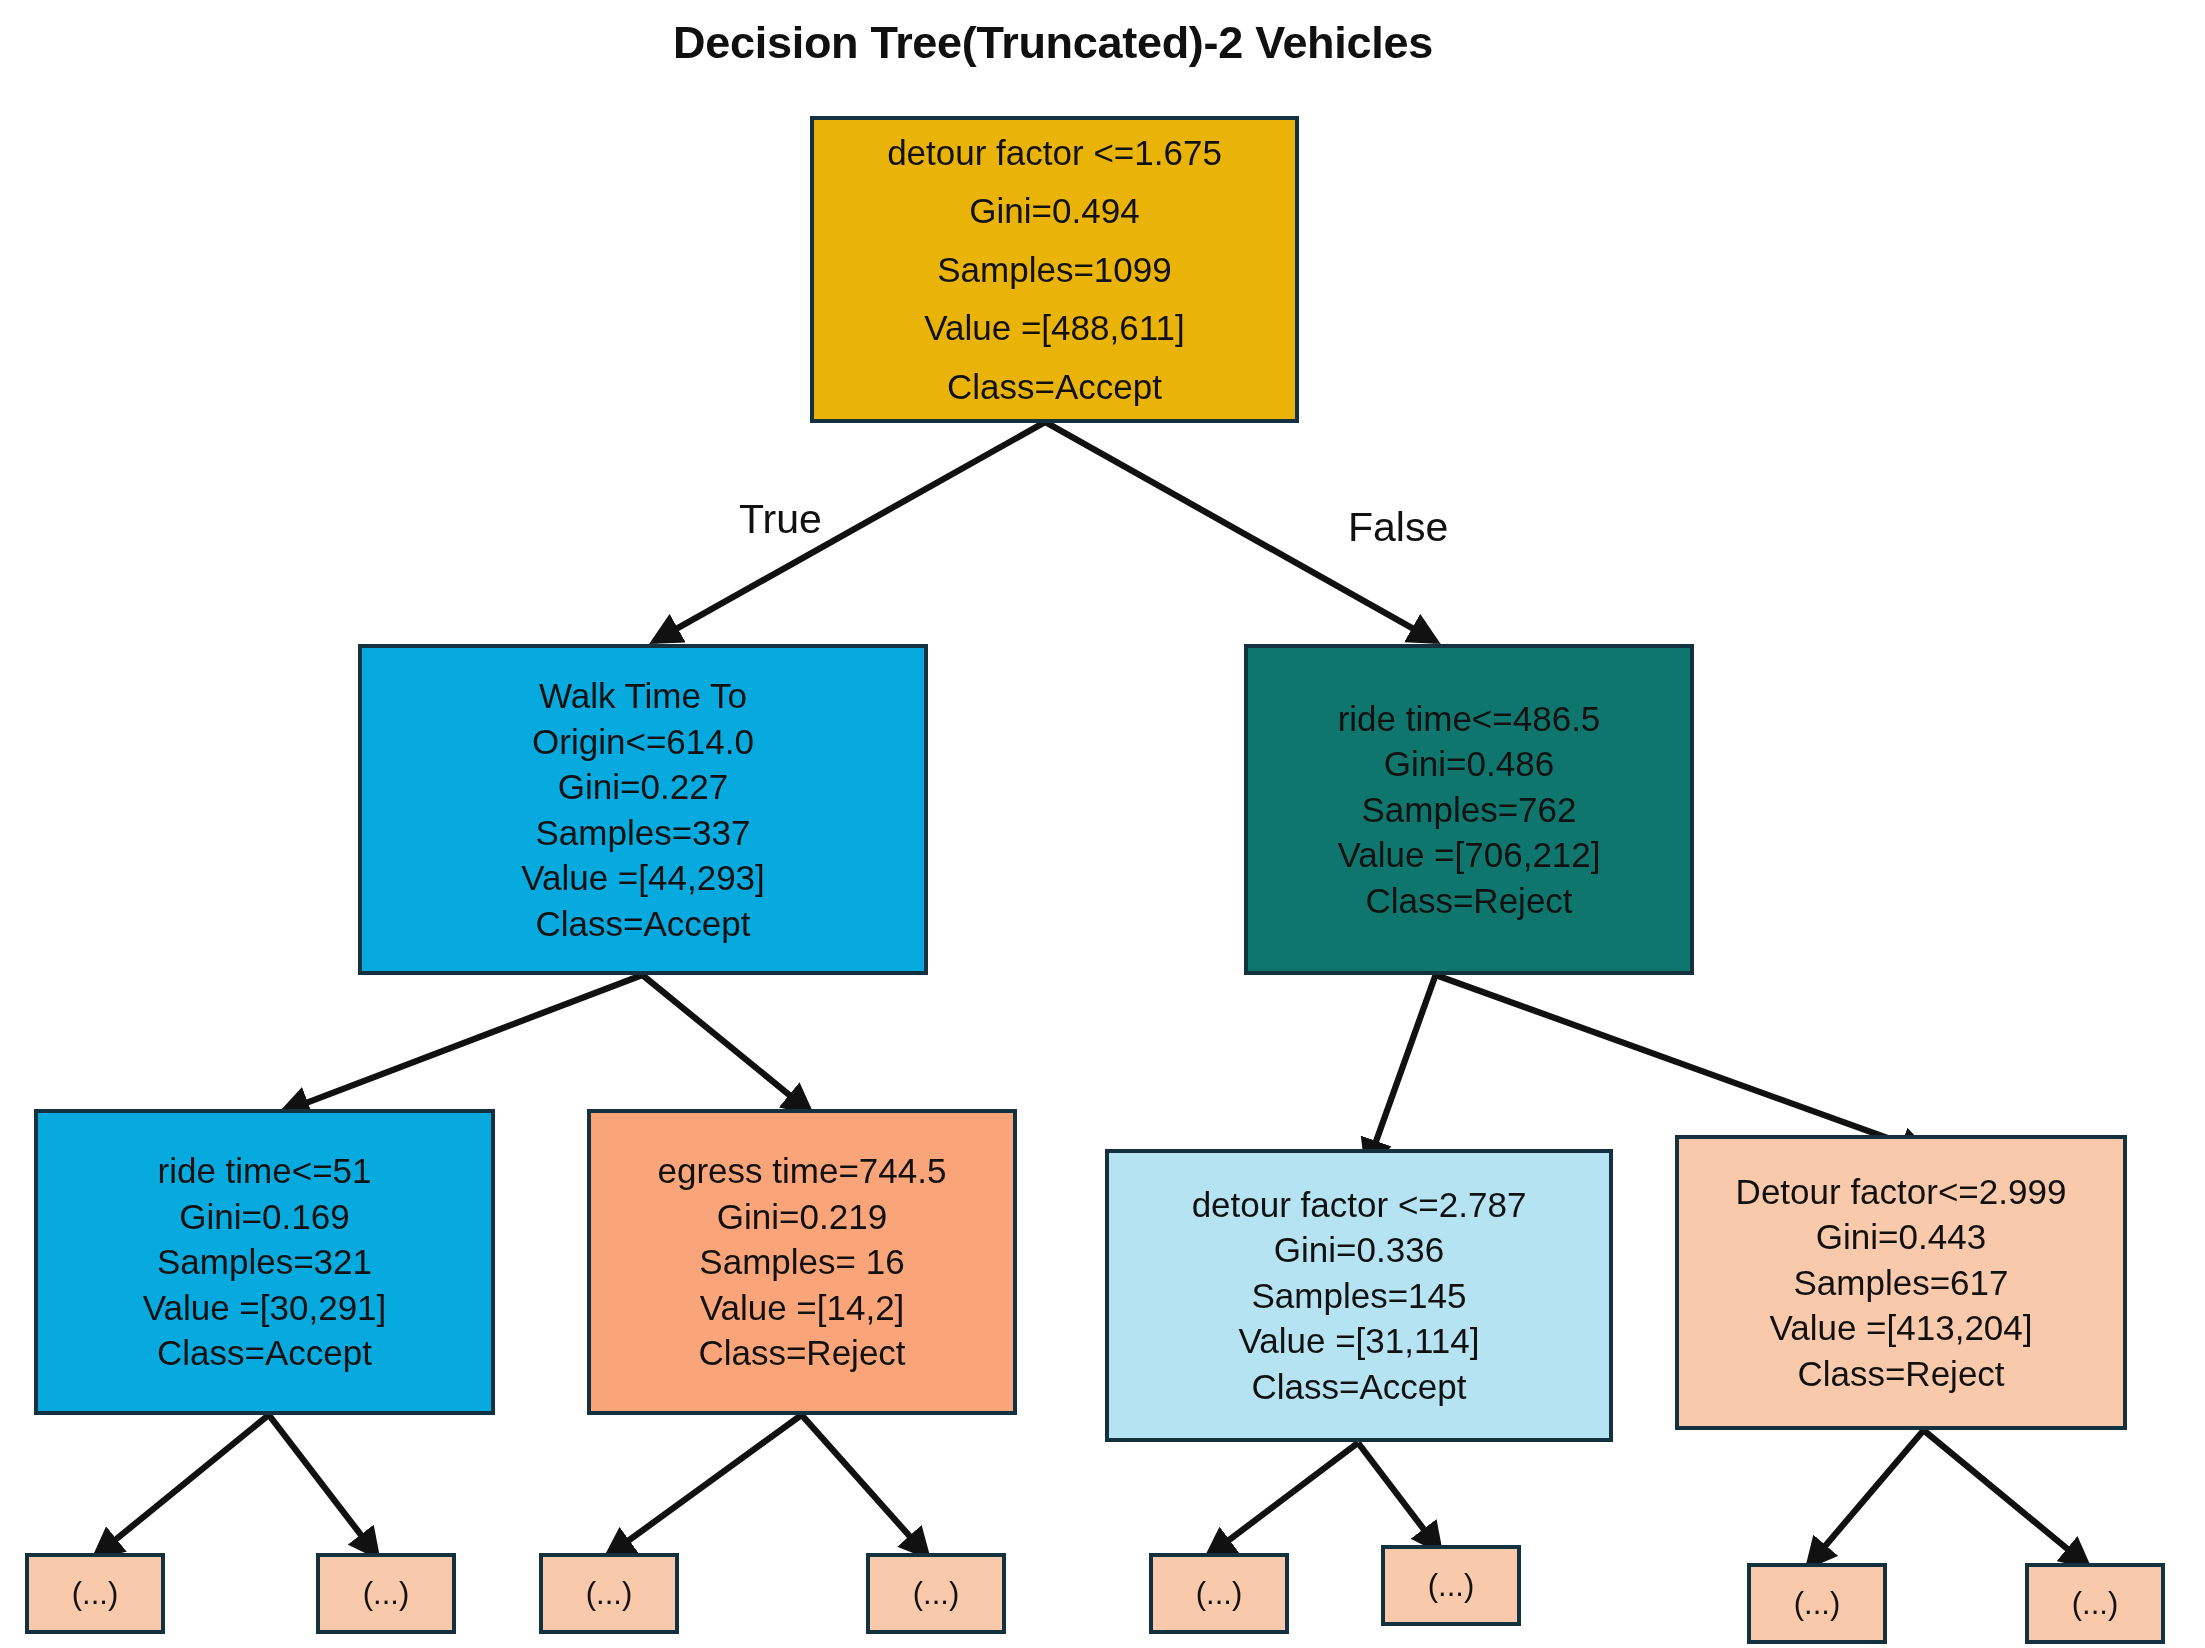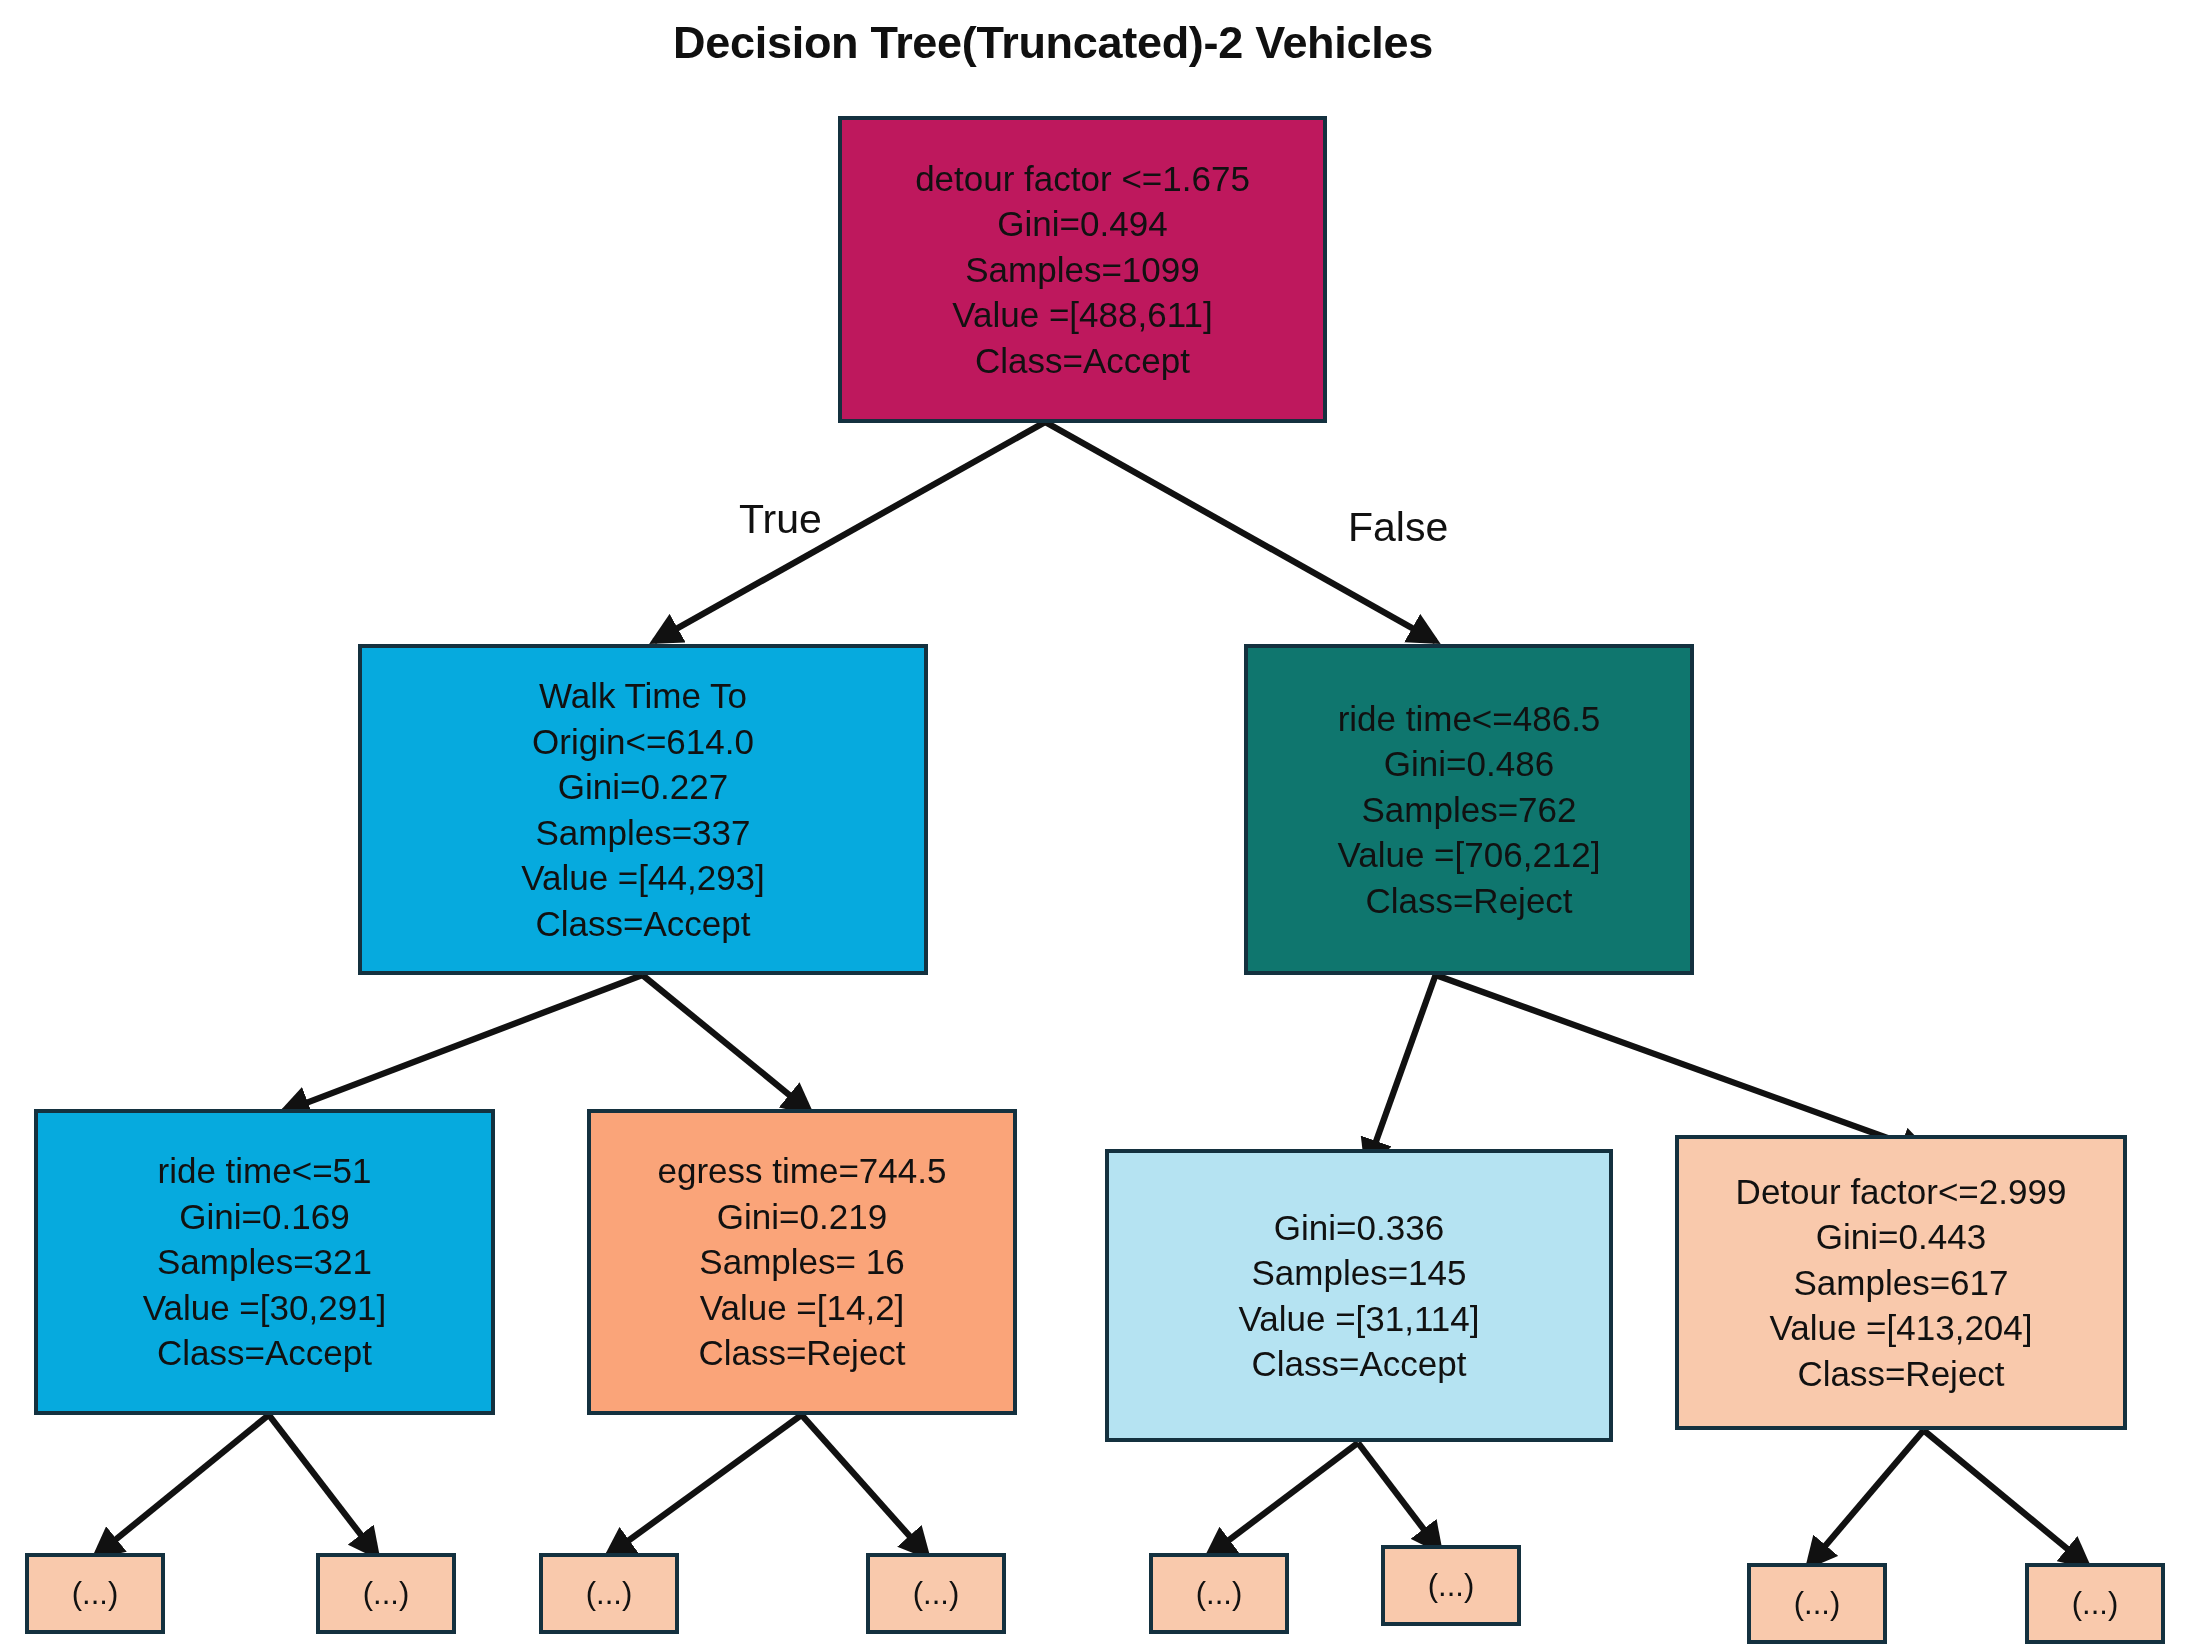--- a/index.html
+++ b/index.html
@@ -108,21 +108,21 @@
 
       <line x1="2755" y1="2048" x2="2590" y2="2242"></line>
 
       <line x1="2755" y1="2048" x2="2990" y2="2242"></line>
     </g>
   </svg>
 
   <div class="edge-label" style="left:739px; top:496px;">True</div>
   <div class="edge-label" style="left:1348px; top:504px;text-align:center;">False</div>
 
-  <div class="node" id="node-root" style="left:838px; top:116px; width:489px; height:307px; background:#be185d;">
+  <div class="node" id="node-root" style="left:810px; top:116px; width:489px; height:307px; background:#eab308;gap:13px;">
     <span class="line">detour factor &lt;=1.675</span>
     <span class="line">Gini=0.494</span>
     <span class="line">Samples=1099</span>
     <span class="line">Value =[488,611]</span>
     <span class="line">Class=Accept</span>
   </div>
 
   <div class="node" id="node-n1" style="left:358px; top:644px; width:570px; height:331px; background:#06aade;">
     <span class="line">Walk Time To</span>
     <span class="line">Origin&lt;=614.0</span>
@@ -150,20 +150,21 @@
 
   <div class="node" id="node-n4" style="left:587px; top:1109px; width:430px; height:306px; background:#faa479;">
     <span class="line">egress time=744.5</span>
     <span class="line">Gini=0.219</span>
     <span class="line">Samples= 16</span>
     <span class="line">Value =[14,2]</span>
     <span class="line">Class=Reject</span>
   </div>
 
   <div class="node" id="node-n5" style="left:1105px; top:1149px; width:508px; height:293px; background:#b5e3f2;">
+    <span class="line">detour factor &lt;=2.787</span>
     <span class="line">Gini=0.336</span>
     <span class="line">Samples=145</span>
     <span class="line">Value =[31,114]</span>
     <span class="line">Class=Accept</span>
   </div>
 
   <div class="node" id="node-n6" style="left:1675px; top:1135px; width:452px; height:295px; background:#f9c9ac;">
     <span class="line">Detour factor&lt;=2.999</span>
     <span class="line">Gini=0.443</span>
     <span class="line">Samples=617</span>

